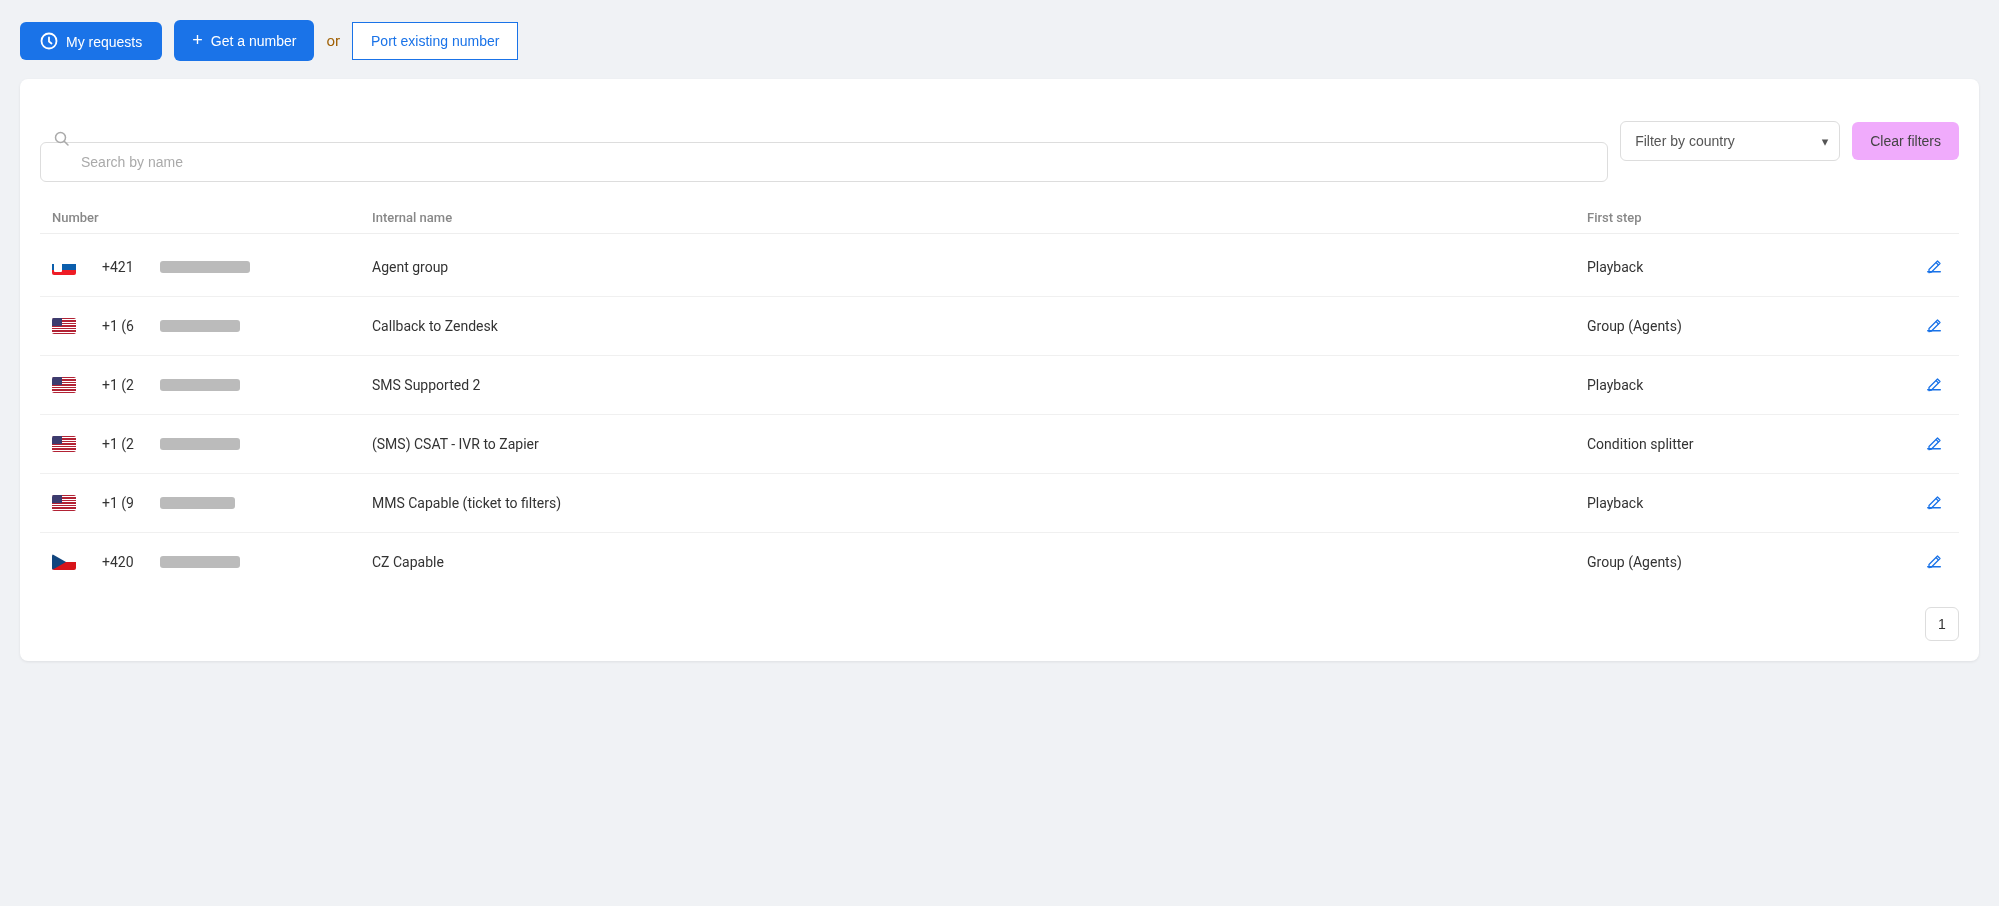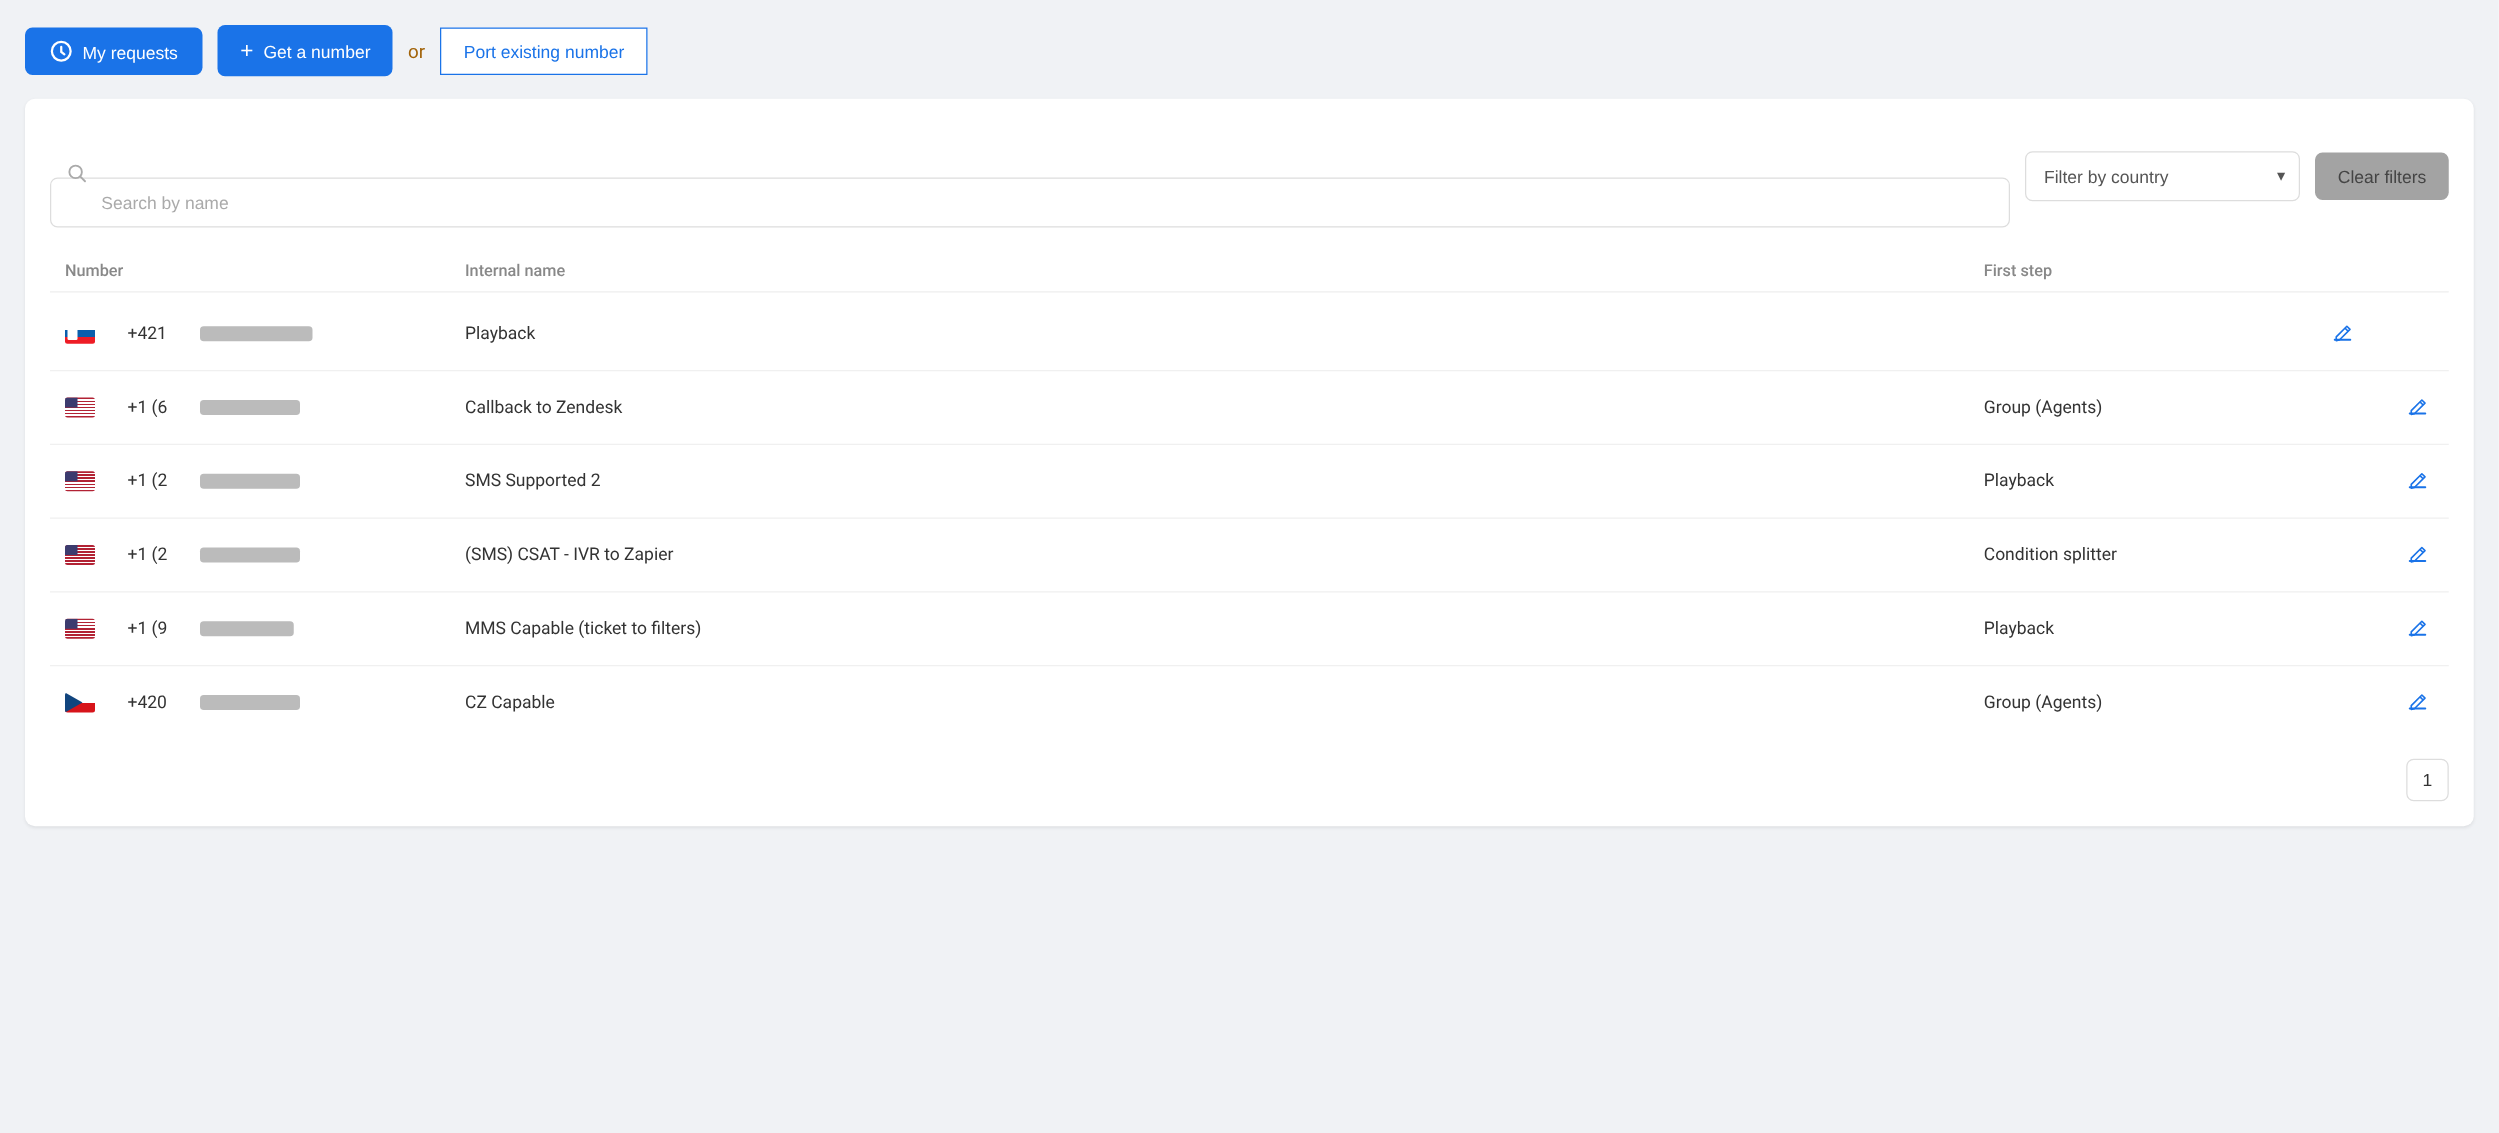--- a/index.html
+++ b/index.html
@@ -134,21 +134,21 @@
       position: absolute;
       right: 12px;
       top: 50%;
       transform: translateY(-50%);
       pointer-events: none;
       color: #555;
       font-size: 13px;
     }
 
     .btn-clear-filters {
-      background: #a3a3a3;
+      background: #f0abfc;
       color: #444;
       border: none;
       border-radius: 6px;
       padding: 11px 18px;
       font-size: 14px;
       font-weight: 500;
       cursor: pointer;
       white-space: nowrap;
     }
 
@@ -366,20 +366,21 @@
     <div></div>
   </div>
 
   <div id="table-body">
       <div class="table-row">
       <div class="number-cell">
         <span class="flag flag-sk"></span>
         <span>+421</span>
         <span class="redacted" style="width:90px;"></span>
       </div>
+      <div class="internal-name">Agent group</div>
       <div class="first-step">Playback</div>
       <div class="edit-icon-cell">
         <button class="edit-btn" title="Edit">
           <svg width="18" height="18" viewBox="0 0 18 18" fill="none">
             <rect x="2" y="13" width="14" height="1.5" rx="0.75" fill="#1a73e8"></rect>
             <path d="M4 11.5L12.5 3L15 5.5L6.5 14L4 14.5L4 11.5Z" stroke="#1a73e8" stroke-width="1.3" fill="none" stroke-linejoin="round"></path>
             <path d="M11 4.5L13.5 7" stroke="#1a73e8" stroke-width="1.3"></path>
           </svg>
         </button>
       </div>

